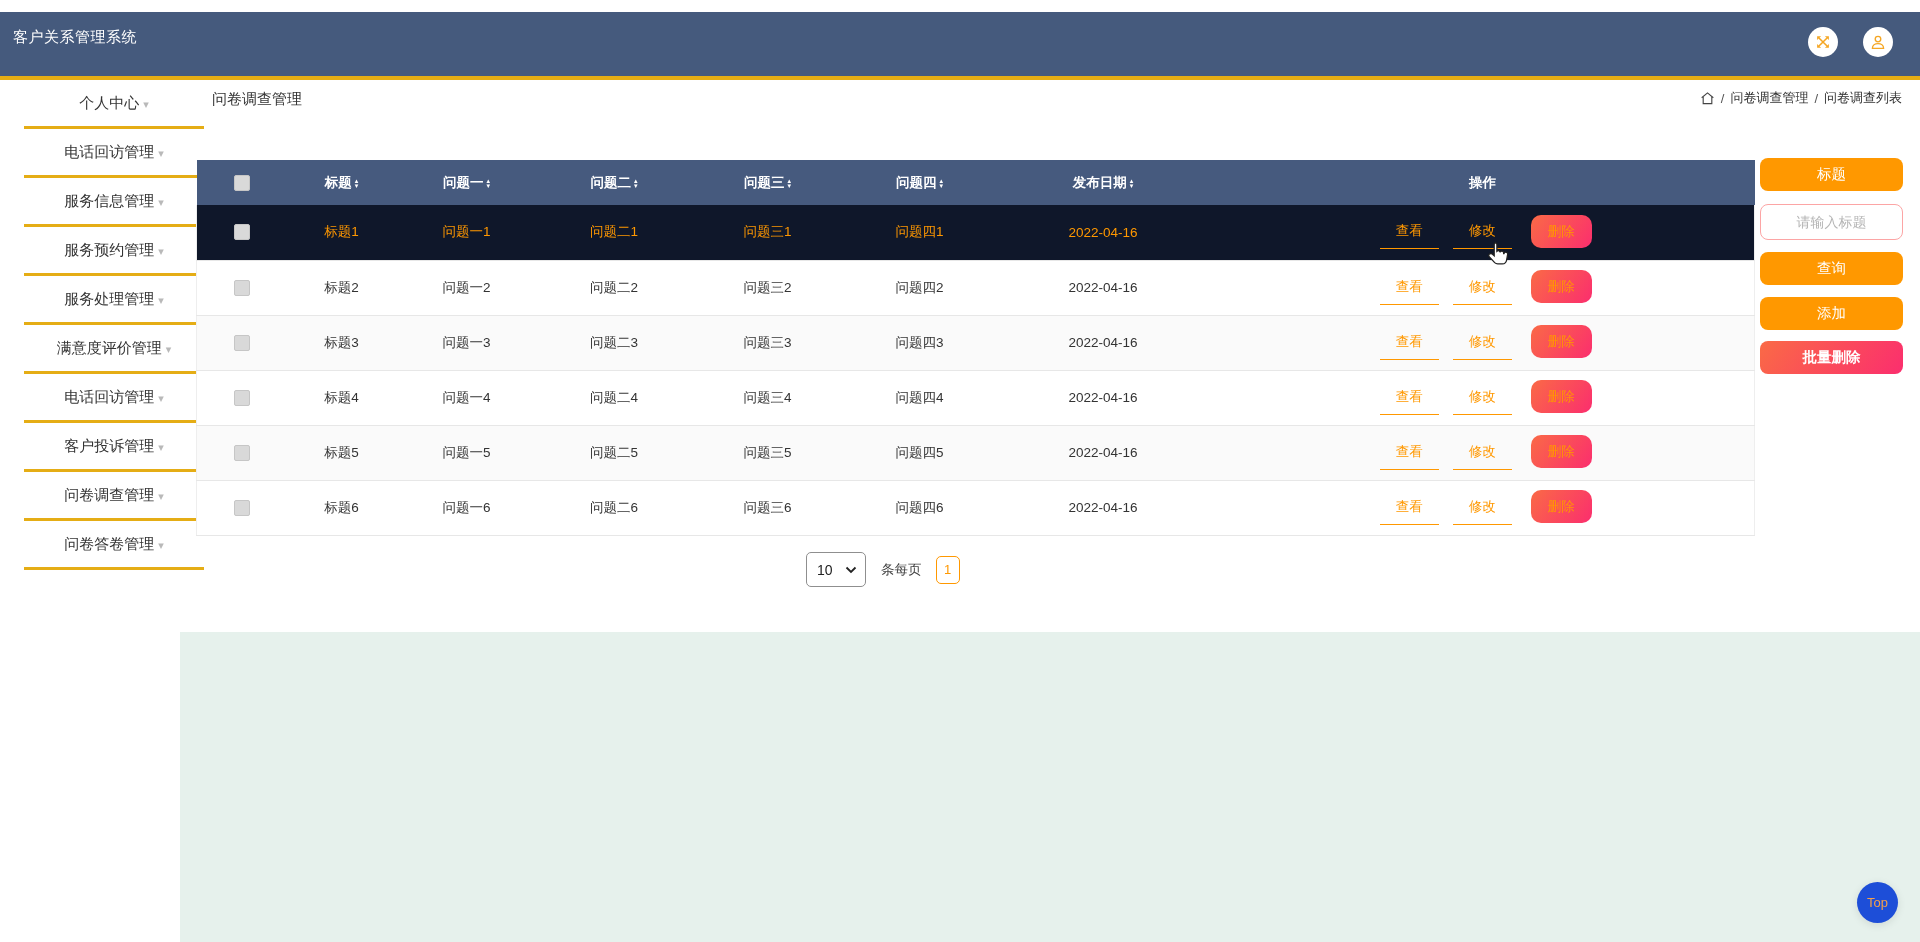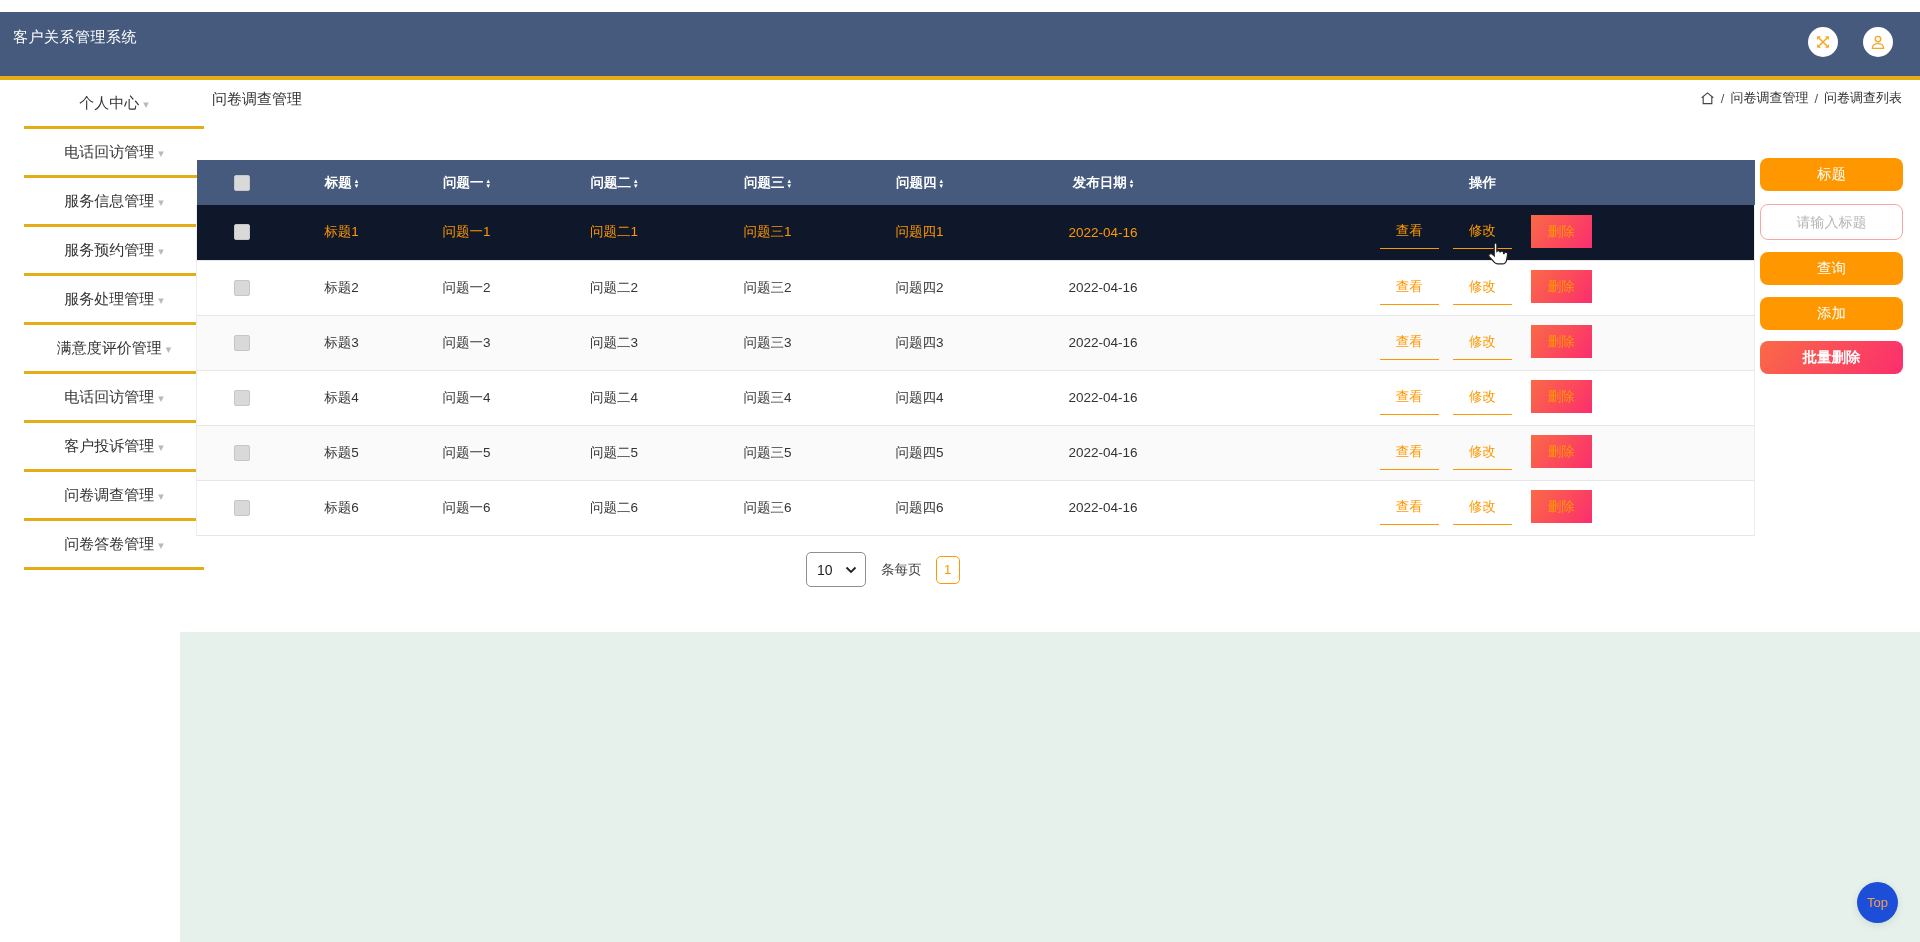--- a/index.html
+++ b/index.html
@@ -46,21 +46,21 @@
   tbody tr { background:#fff; }
   tbody tr.hovered { background:#0f172a; }
   tbody tr.hovered td { color:#ff9800; }
   tbody { border-left:1px solid #eee; border-right:1px solid #eee; }
   .cb { display:inline-block; width:16px; height:16px; background:#d9d9d9;
         border:1px solid #c6c6c6; border-radius:2px; vertical-align:middle; cursor:pointer; }
   .actions { white-space:nowrap; }
   .lnk { display:inline-block; color:#ff9800; font-size:13.5px; text-decoration:none;
          padding:0 16px 8px 16px; border-bottom:1px solid #ff9800; margin:0 7px;
          cursor:pointer; }
-  .del-btn { display:inline-block; width:61px; height:33px; border:none; border-radius:0;
+  .del-btn { display:inline-block; width:61px; height:33px; border:none; border-radius:10px;
              background:linear-gradient(125deg,#fa6a46,#fb2e6e); color:#ff9800;
              font-size:13.5px; margin-left:12px; cursor:pointer; vertical-align:middle;
              font-family:inherit; }
 
   
   .pager { position:absolute; left:806px; top:552px; display:flex; align-items:center; }
   .pg-select { width:60px; height:35px; border:1px solid #8f8f8f; border-radius:5px;
                display:flex; align-items:center; justify-content:space-between;
                padding:0 8px 0 10px; font-size:14px; color:#222; background:#fff; cursor:pointer; }
   .pg-label { margin:0 14px 0 15px; font-size:13.5px; color:#444; }

